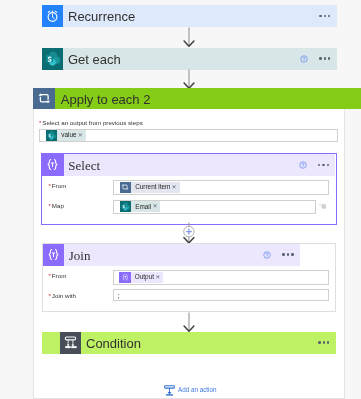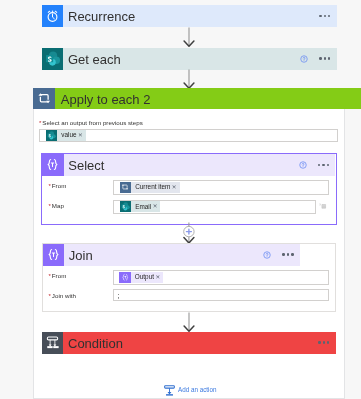--- a/index.html
+++ b/index.html
@@ -24,21 +24,21 @@
 
   .req{color:#c4262c;font-size:6px;line-height:1;vertical-align:top;padding-right:1px;}
   .fieldlabel{font-size:6.2px;color:#323130;line-height:1;}
   .inputbox{box-sizing:border-box;border:1px solid #d2d0ce;background:#fff;display:flex;align-items:center;position:absolute;}
   .token{display:inline-flex;align-items:center;height:11px;margin-left:5.8px;}
   .token .tico{width:11.5px;height:11px;flex:0 0 11.5px;display:flex;align-items:center;justify-content:center;overflow:hidden;}
   .token .tlbl{font-size:6.4px;color:#201f1e;padding:0 1.5px 0 4px;line-height:1;}
   .token .tx{font-size:5.6px;color:#5d6470;padding-right:3px;line-height:1;}
 
   .sub{position:absolute;box-sizing:border-box;background:#fff;}
-  .subhdr{position:absolute;display:flex;align-items:center;height:20px;box-sizing:border-box;}
+  .subhdr{position:absolute;display:flex;align-items:center;height:20px;box-sizing:border-box;font-family:Liberation Serif, serif;}
   .subhdr .ico{width:21.5px;height:100%;}
   .subhdr .title{padding-left:4.8px;}
   .flabel{position:absolute;line-height:8px;height:8px;white-space:nowrap;font-size:0;}
   .arrow{position:absolute;display:block;}
 </style>
 </head>
 <body>
 
 <svg width="0" height="0" style="position:absolute">
 <defs>
@@ -255,21 +255,21 @@
   </div>
   <div class="inputbox" style="left:112.5px;top:289.4px;width:216.5px;height:11.8px;">
     <span style="font-size:7.5px;color:#201f1e;padding-left:4px;line-height:1;">;</span>
   </div>
 
   <svg class="arrow" width="16" height="20" style="left:181px;top:312px;">
       <path d="M8 0.5v18" stroke="#969696" stroke-width="1.1" fill="none"></path>
       <path d="M3.1 14 8 19.2l4.9-5.2" stroke="#3f3f3f" stroke-width="1.5" fill="none" stroke-linecap="round" stroke-linejoin="round"></path>
     </svg>
 
-  <div class="card" style="left:41.5px;top:331.6px;width:294px;height:22px;background:#ef4444;">
+  <div class="card" style="left:41.5px;top:331.6px;width:294px;height:22px;background:#bef264;padding-left:18px;">
     <div class="ico" style="width:21.5px;height:22px;background:#474e58;">
       <svg width="15" height="15">
           <use href="#i-cond"></use>
         </svg>
     </div>
     <div class="title" style="padding-left:5px;">Condition</div>
     <div class="dots" style="margin-right:6.2px;">
         <i></i>
         <i></i>
         <i></i>

